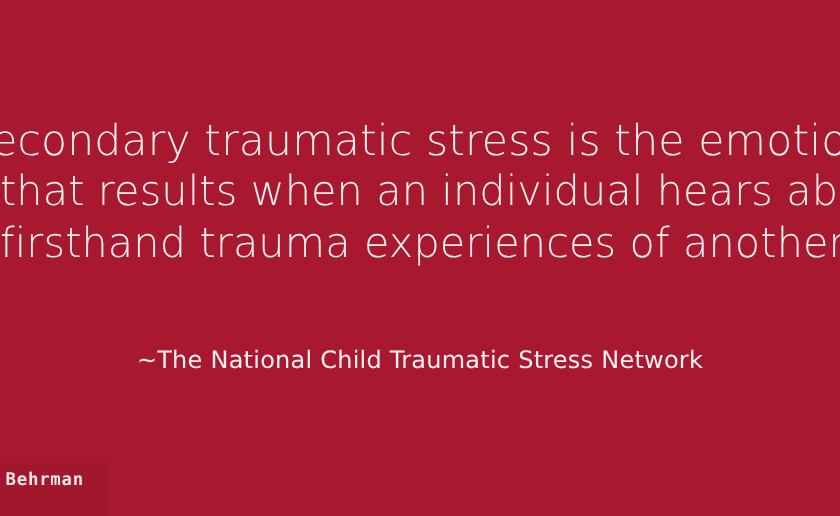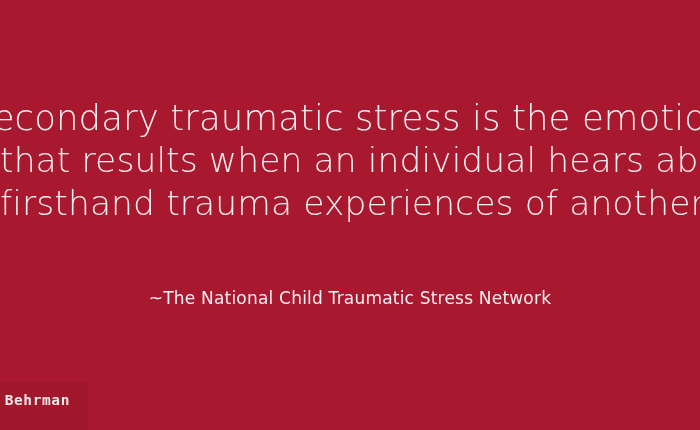--- a/index.html
+++ b/index.html
@@ -73,21 +73,21 @@
 
   .attribution {
     position: absolute;
     left: 0;
     top: 288px;
     width: 700px;
     text-align: center;
     color: #f4f0f1;
     font-family: "DejaVu Sans", sans-serif;
     font-weight: 400;
-    font-size: 17px;
+    font-size: 20px;
     letter-spacing: 0.2px;
     white-space: nowrap;
   }
 
   .credit {
     position: absolute;
     left: -14px;
     top: 392px;
     color: #ece6e8;
     font-family: "DejaVu Sans Mono", monospace;

